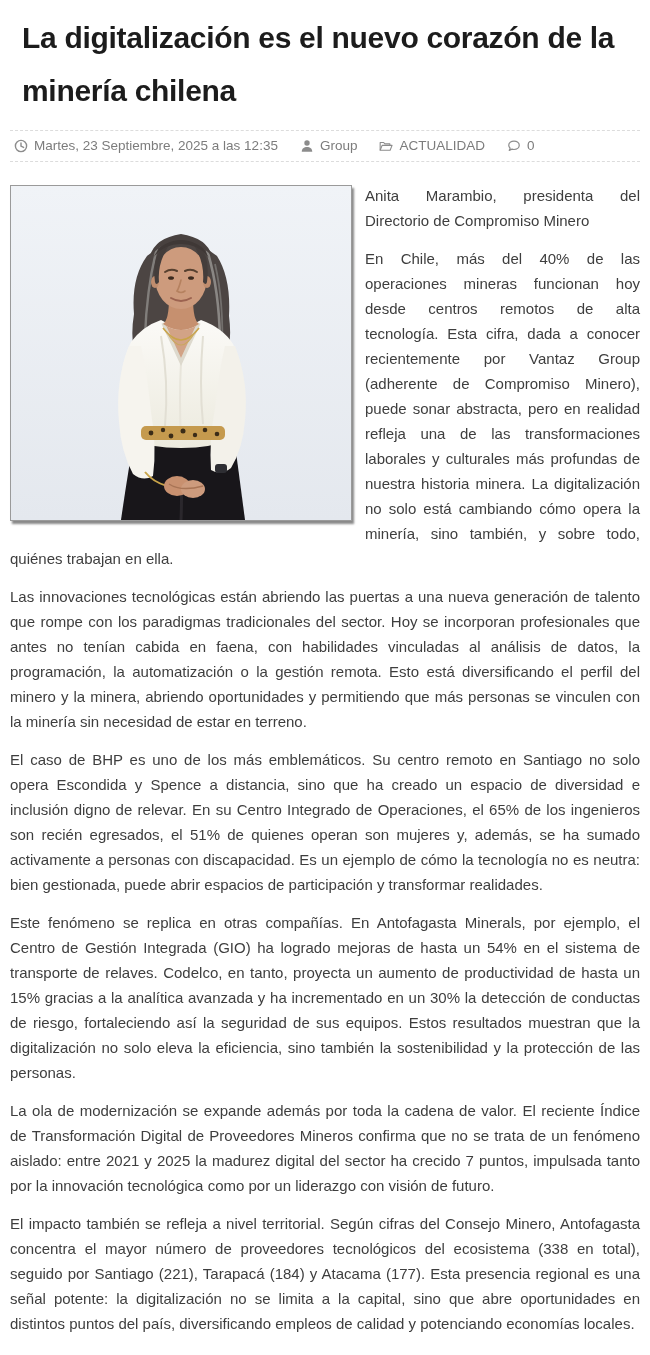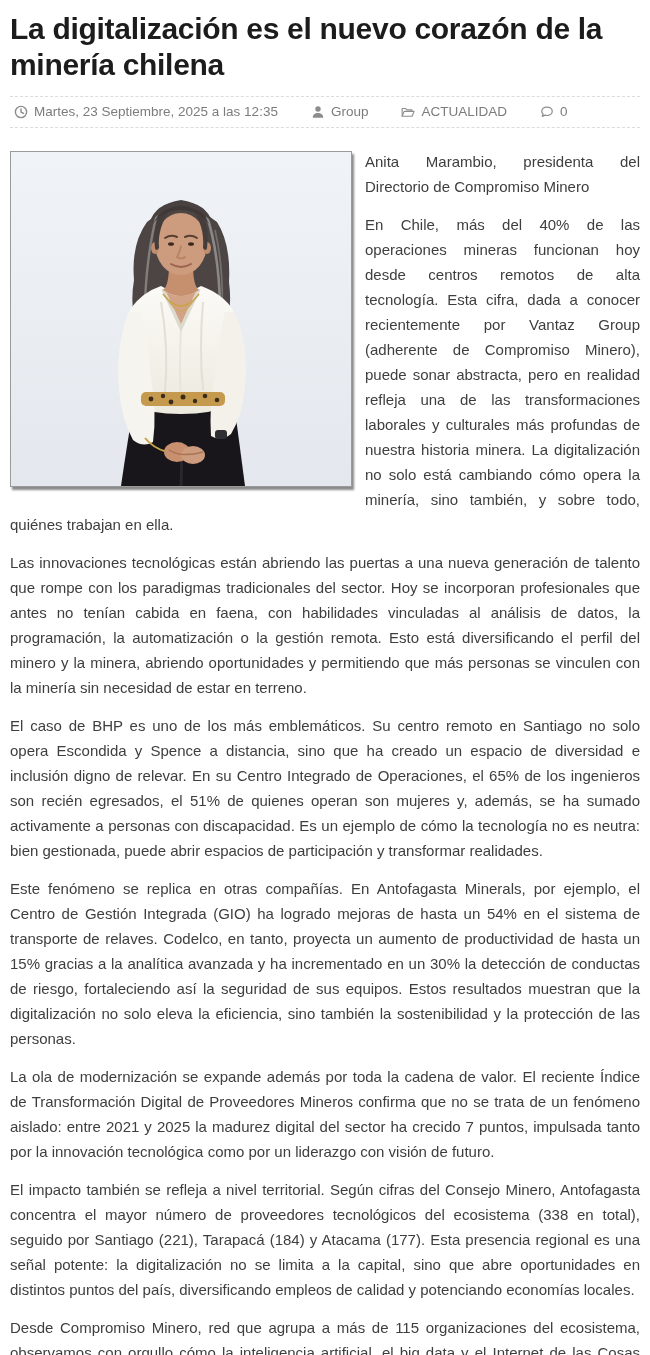--- a/index.html
+++ b/index.html
@@ -12,34 +12,34 @@
     min-height: 1355px;
     font-family: "Liberation Sans", "DejaVu Sans", sans-serif;
     overflow: hidden;
   }
   .page {
     width: 650px;
     box-sizing: border-box;
     padding: 0 10px;
   }
   h1.title {
-    margin: 11px 0 13px 0;
+    margin: 11px 0 13px 12px;
     font-size: 30px;
-    line-height: 36px;
+    line-height: 53px;
     font-weight: 700;
     color: #1c1c1c;
     letter-spacing: -0.3px;
   }
   .meta-bar {
     border-top: 1px dashed #dcdcdc;
     border-bottom: 1px dashed #dcdcdc;
     padding: 7px 4px 8px 4px;
     display: flex;
     align-items: center;
-    gap: 33px;
+    gap: 22px;
     color: #7c7c7c;
     font-size: 13.5px;
   }
   .meta-item {
     display: inline-flex;
     align-items: center;
     gap: 6px;
     white-space: nowrap;
   }
   .meta-item svg {

